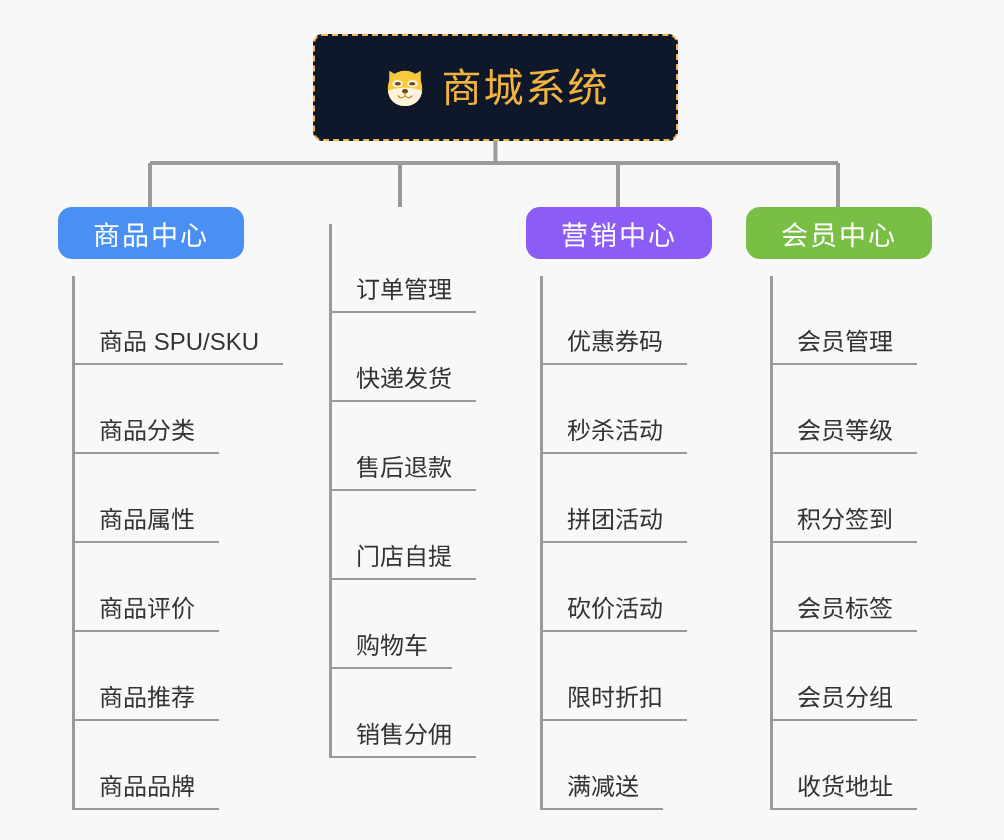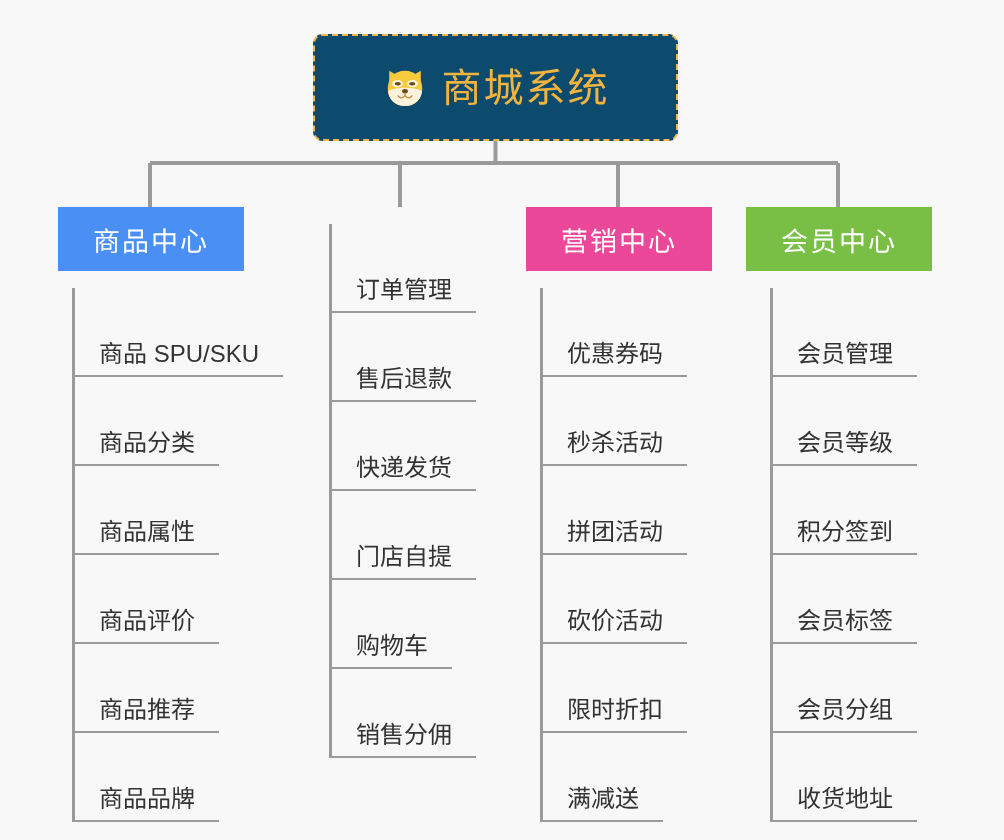--- a/index.html
+++ b/index.html
@@ -32,21 +32,21 @@
   }
 
   
   .root-node {
     position: absolute;
     left: 313px;
     top: 34px;
     width: 365px;
     height: 107px;
     box-sizing: border-box;
-    background: #0c4a6e;
+    background: #0f172a;
     border: 2px dashed #f2b64c;
     border-radius: 9px;
     display: flex;
     align-items: center;
     justify-content: center;
     gap: 14px;
     text-align: right;
   }
   .root-title {
     font-size: 40px;
@@ -62,22 +62,22 @@
     flex: 0 0 auto;
   }
 
   
   .branch {
     position: absolute;
     top: 207px;
   }
   .branch-header {
     box-sizing: border-box;
-    height: 64px;
-    border-radius: 0;
+    height: 52px;
+    border-radius: 14px;
     display: flex;
     align-items: center;
     justify-content: center;
     color: #ffffff;
     font-size: 27px;
     letter-spacing: 2px;
     white-space: nowrap;
   }
 
   
@@ -183,39 +183,39 @@
       </div>
     </div>
   </div>
 
   <div class="branch c1">
     <div class="leaf-list">
       <div class="leaf">
         <span class="leaf-label">订单管理</span>
       </div>
       <div class="leaf">
+        <span class="leaf-label">快递发货</span>
+      </div>
+      <div class="leaf">
         <span class="leaf-label">售后退款</span>
       </div>
       <div class="leaf">
-        <span class="leaf-label">快递发货</span>
-      </div>
-      <div class="leaf">
         <span class="leaf-label">门店自提</span>
       </div>
       <div class="leaf">
         <span class="leaf-label">购物车</span>
       </div>
       <div class="leaf">
         <span class="leaf-label">销售分佣</span>
       </div>
     </div>
   </div>
 
   <div class="branch c2">
-    <div class="branch-header" style="background:#ec4899">
+    <div class="branch-header" style="background:#8b5cf6">
       <span>营销中心</span>
     </div>
     <div class="leaf-list">
       <div class="leaf">
         <span class="leaf-label">优惠券码</span>
       </div>
       <div class="leaf">
         <span class="leaf-label">秒杀活动</span>
       </div>
       <div class="leaf">

